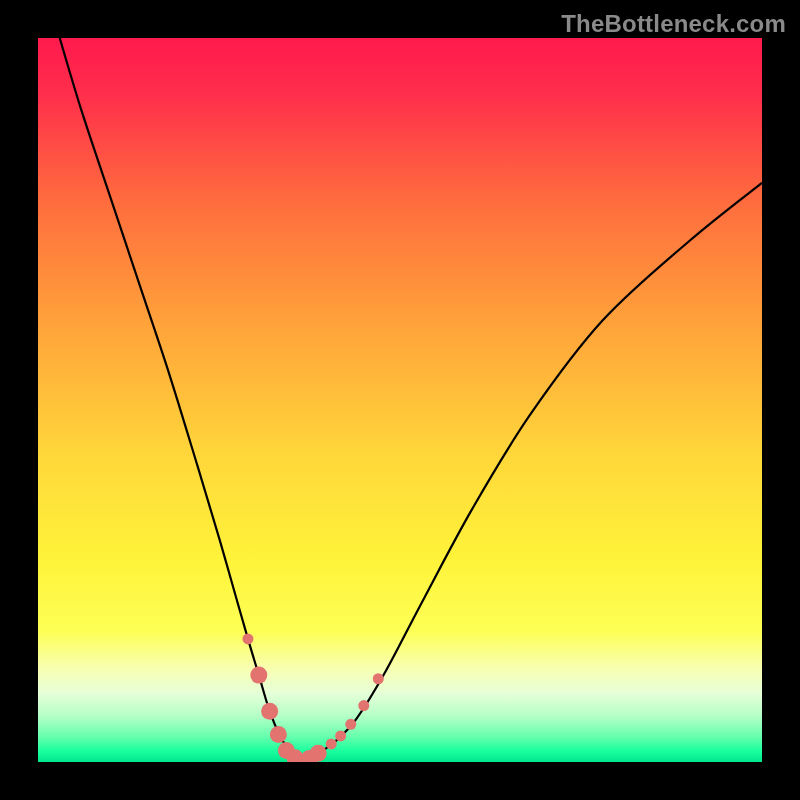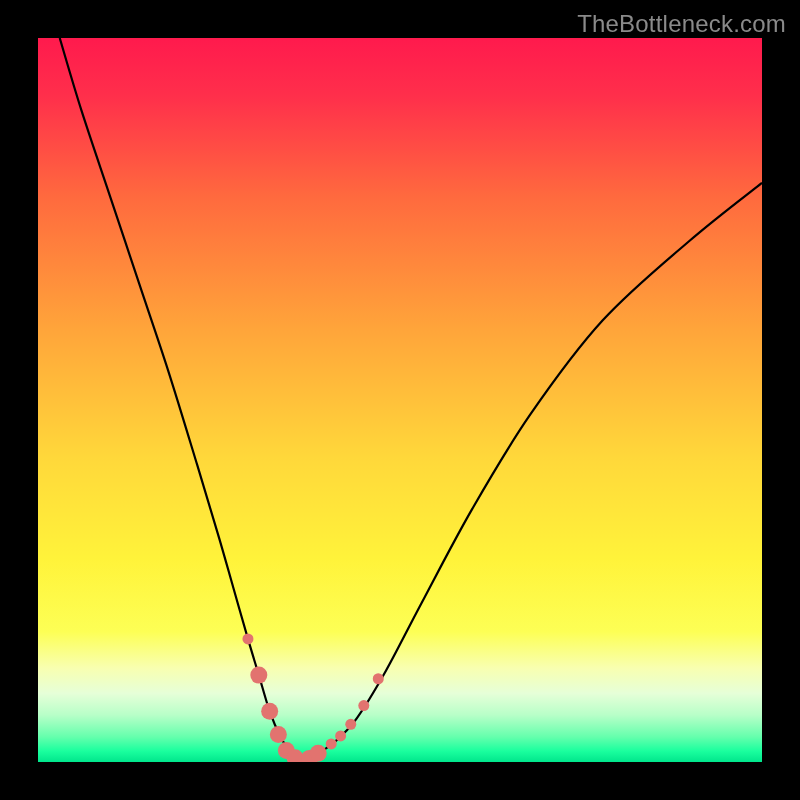--- a/index.html
+++ b/index.html
@@ -31,21 +31,21 @@
     left: 0;
     top: 0;
     width: 100%;
     height: 100%;
   }
   .watermark {
     position: absolute;
     top: 10px;
     right: 14px;
     font-size: 24px;
-    font-weight: 400;
+    font-weight: 700;
     color: #8a8a8a;
     letter-spacing: 0.2px;
   }
   svg.curve {
     position: absolute;
     left: 0;
     top: 0;
     width: 100%;
     height: 100%;
   }

